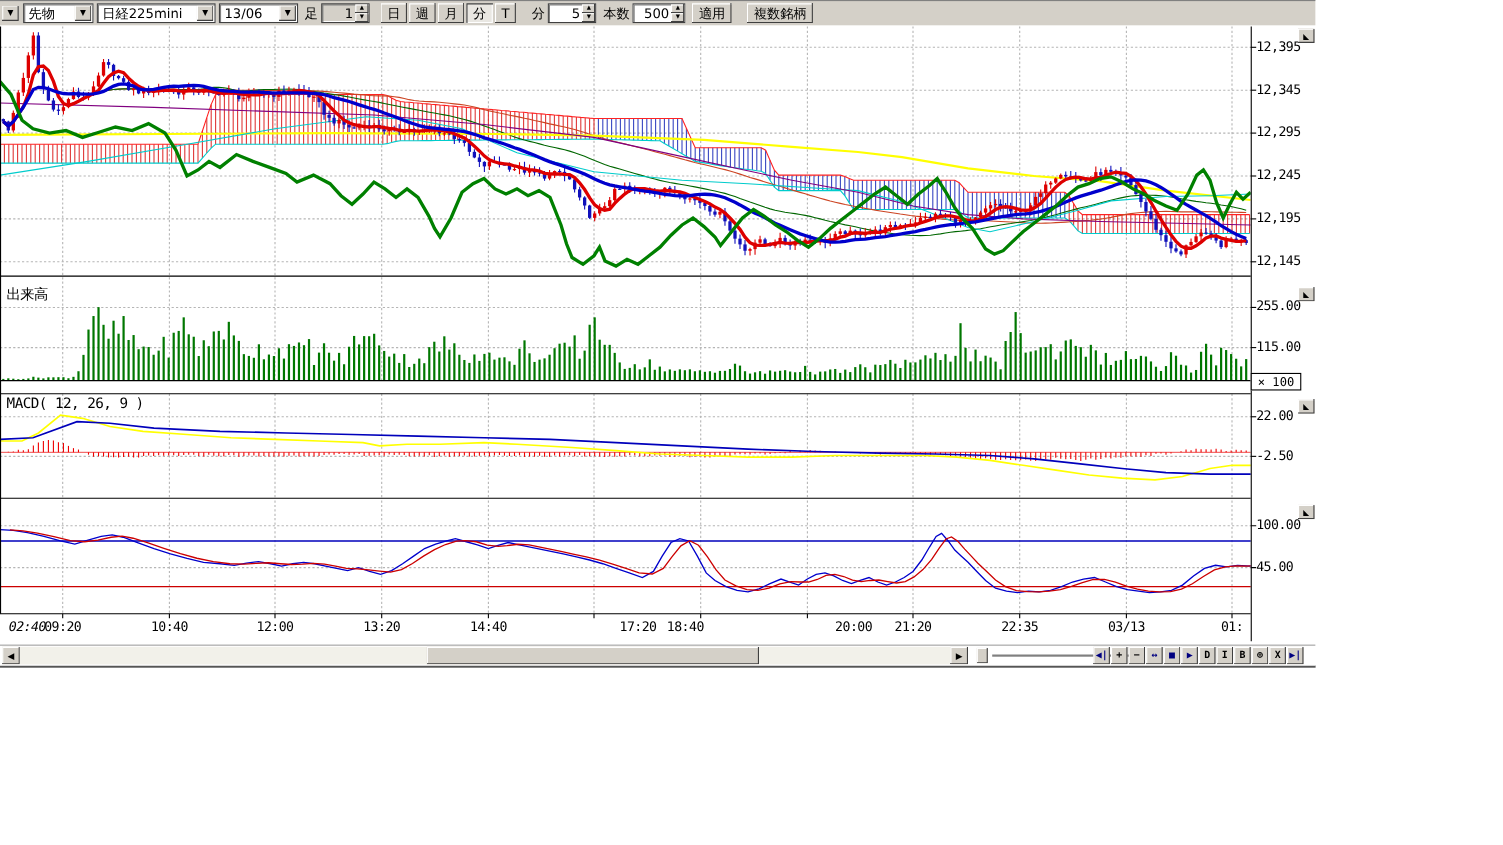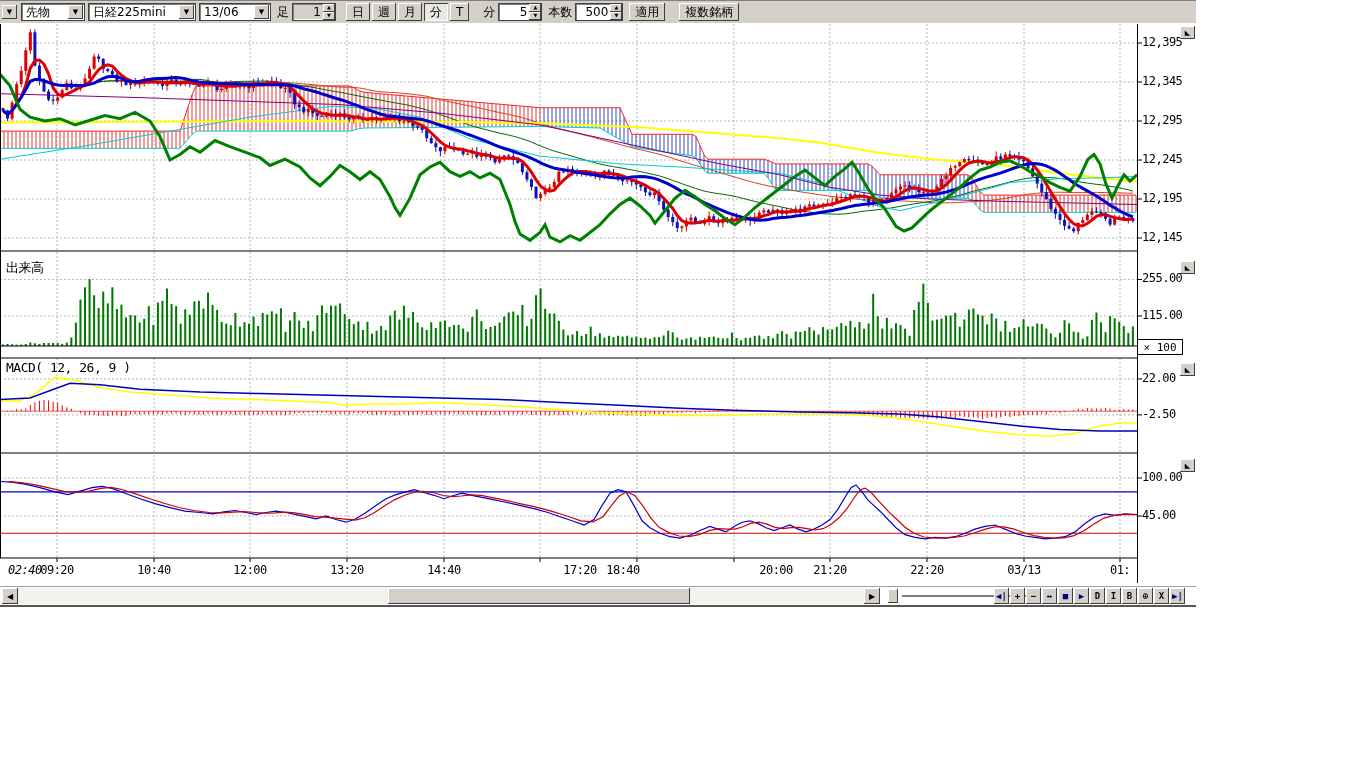--- a/index.html
+++ b/index.html
@@ -1541,21 +1541,21 @@
         <div class="ttick" style="left: 8px; font-style: italic;">02:40</div>
         <div class="ttick" style="left: 57px; transform: translateX(-50%);">09:20</div>
         <div class="ttick" style="left: 154px; transform: translateX(-50%);">10:40</div>
         <div class="ttick" style="left: 250px; transform: translateX(-50%);">12:00</div>
         <div class="ttick" style="left: 347px; transform: translateX(-50%);">13:20</div>
         <div class="ttick" style="left: 444px; transform: translateX(-50%);">14:40</div>
         <div class="ttick" style="left: 540px; transform: translateX(-50%); margin-left: 40px;">17:20</div>
         <div class="ttick" style="left: 623px; transform: translateX(-50%);">18:40</div>
         <div class="ttick" style="left: 732px; transform: translateX(-50%); margin-left: 44px;">20:00</div>
         <div class="ttick" style="left: 830px; transform: translateX(-50%);">21:20</div>
-        <div class="ttick" style="left: 927px; transform: translateX(-50%);">22:20</div>
+        <div class="ttick" style="left: 927px; transform: translateX(-50%);">22:35</div>
         <div class="ttick" style="left: 1024px; transform: translateX(-50%);">03/13</div>
         <div class="ttick" style="left: 1120px; transform: translateX(-50%);">01:</div>
       </div>
     <div id="collapses">
         <div class="collapse-btn" style="top: 26px;">
           <span>◣</span>
         </div>
         <div class="collapse-btn" style="top: 261px;">
           <span>◣</span>
         </div>

